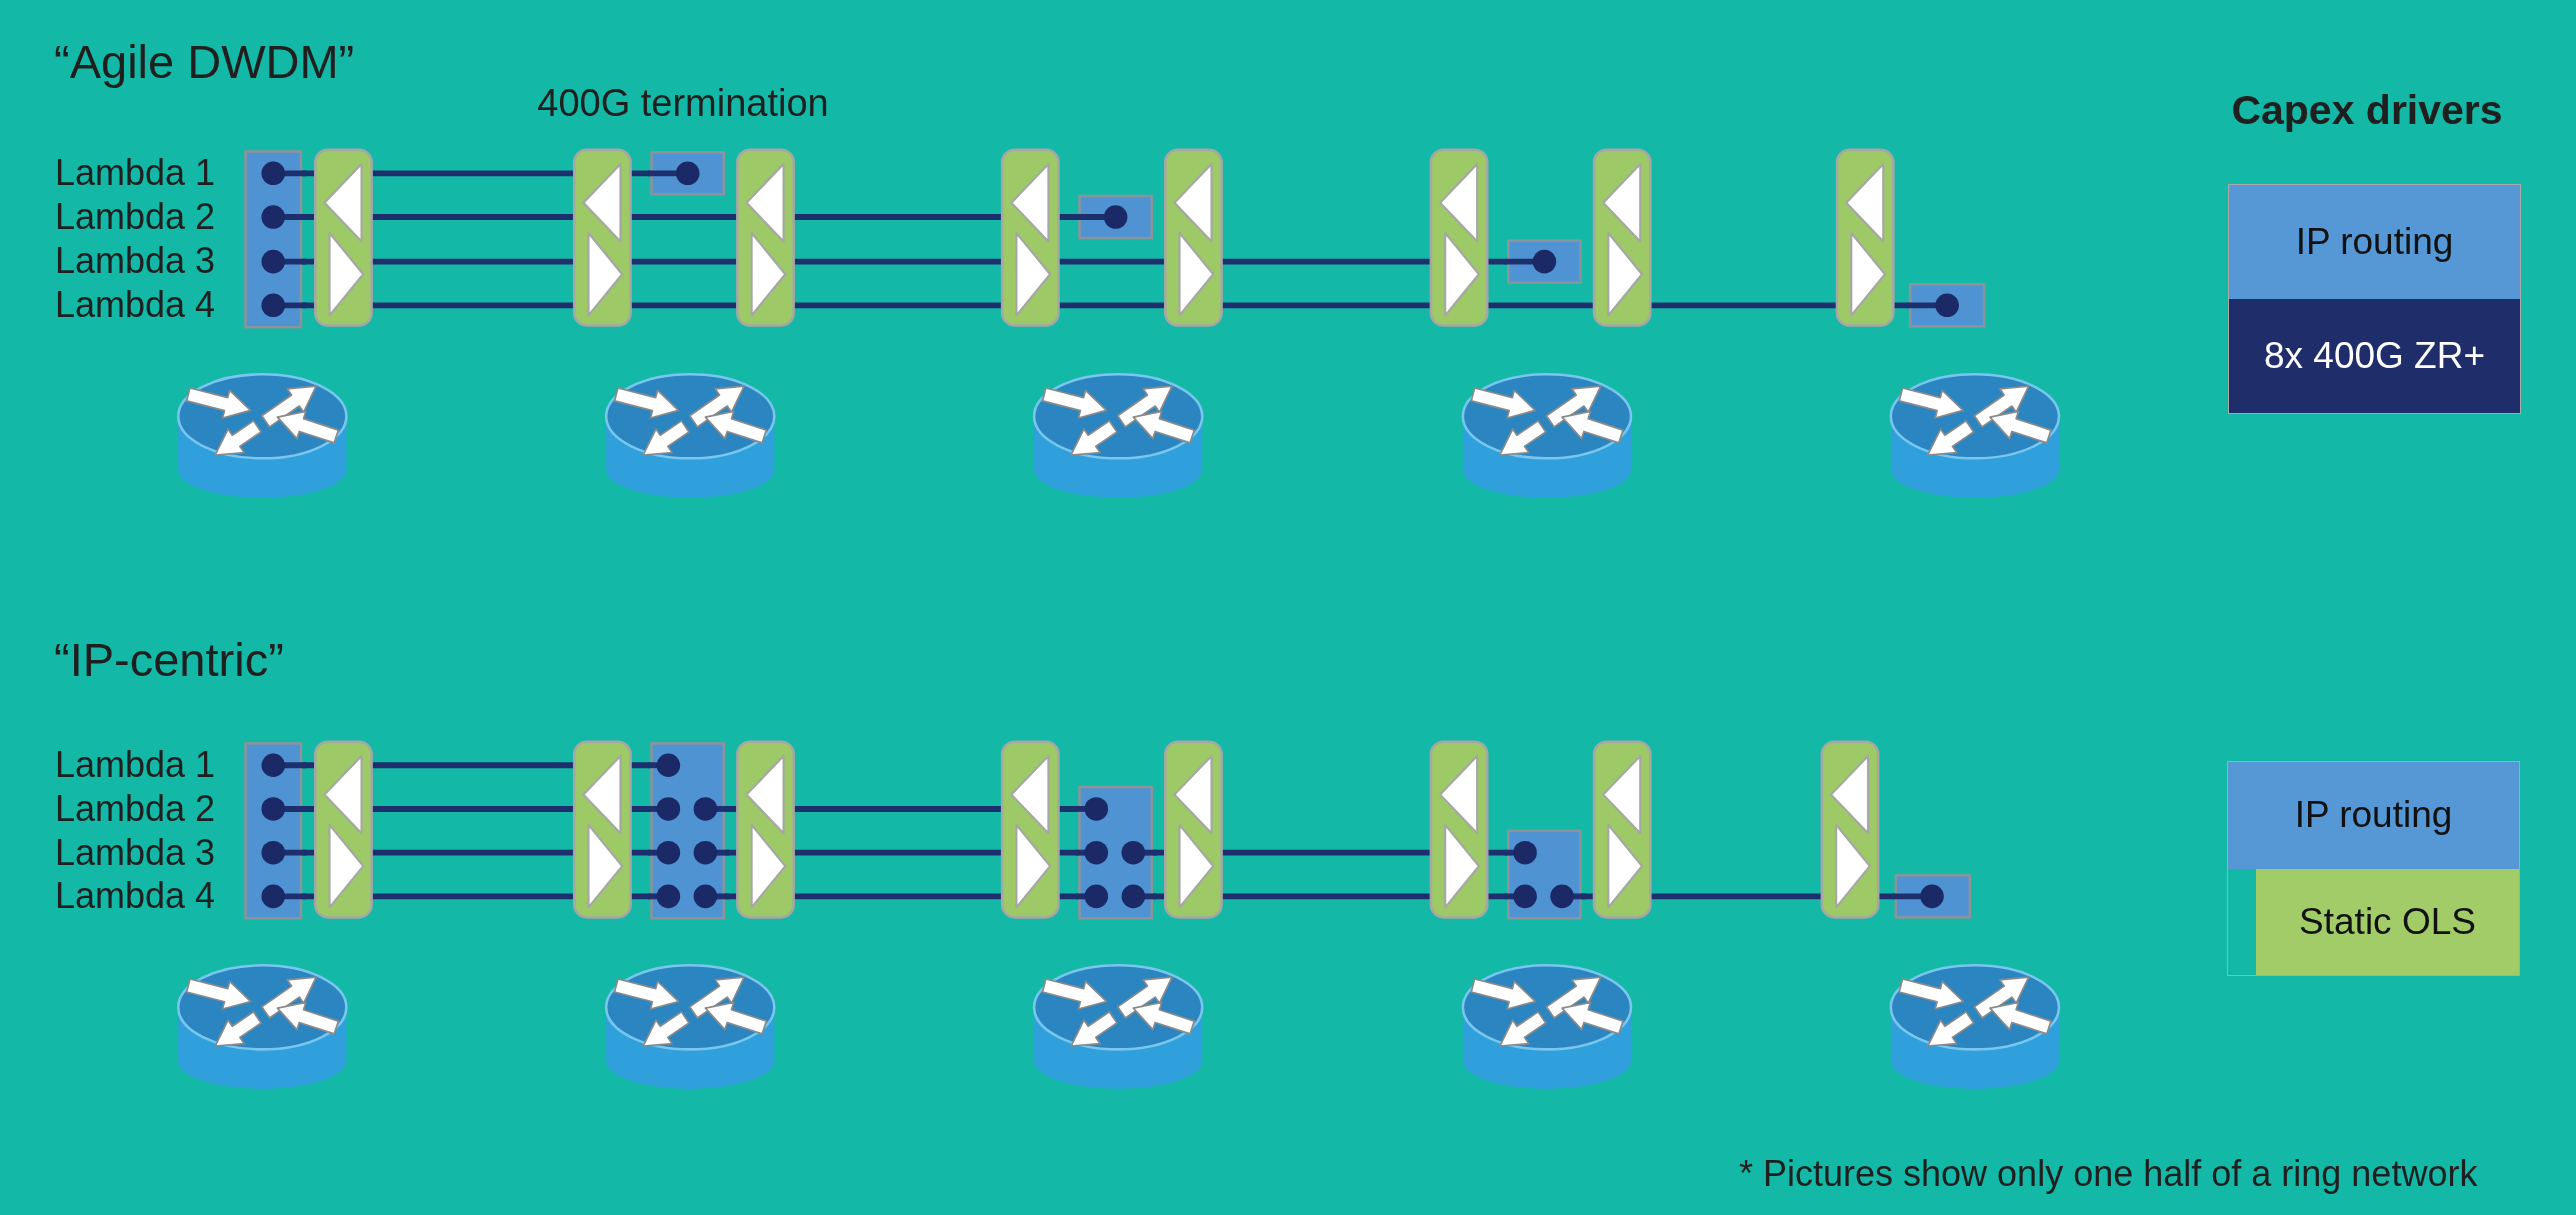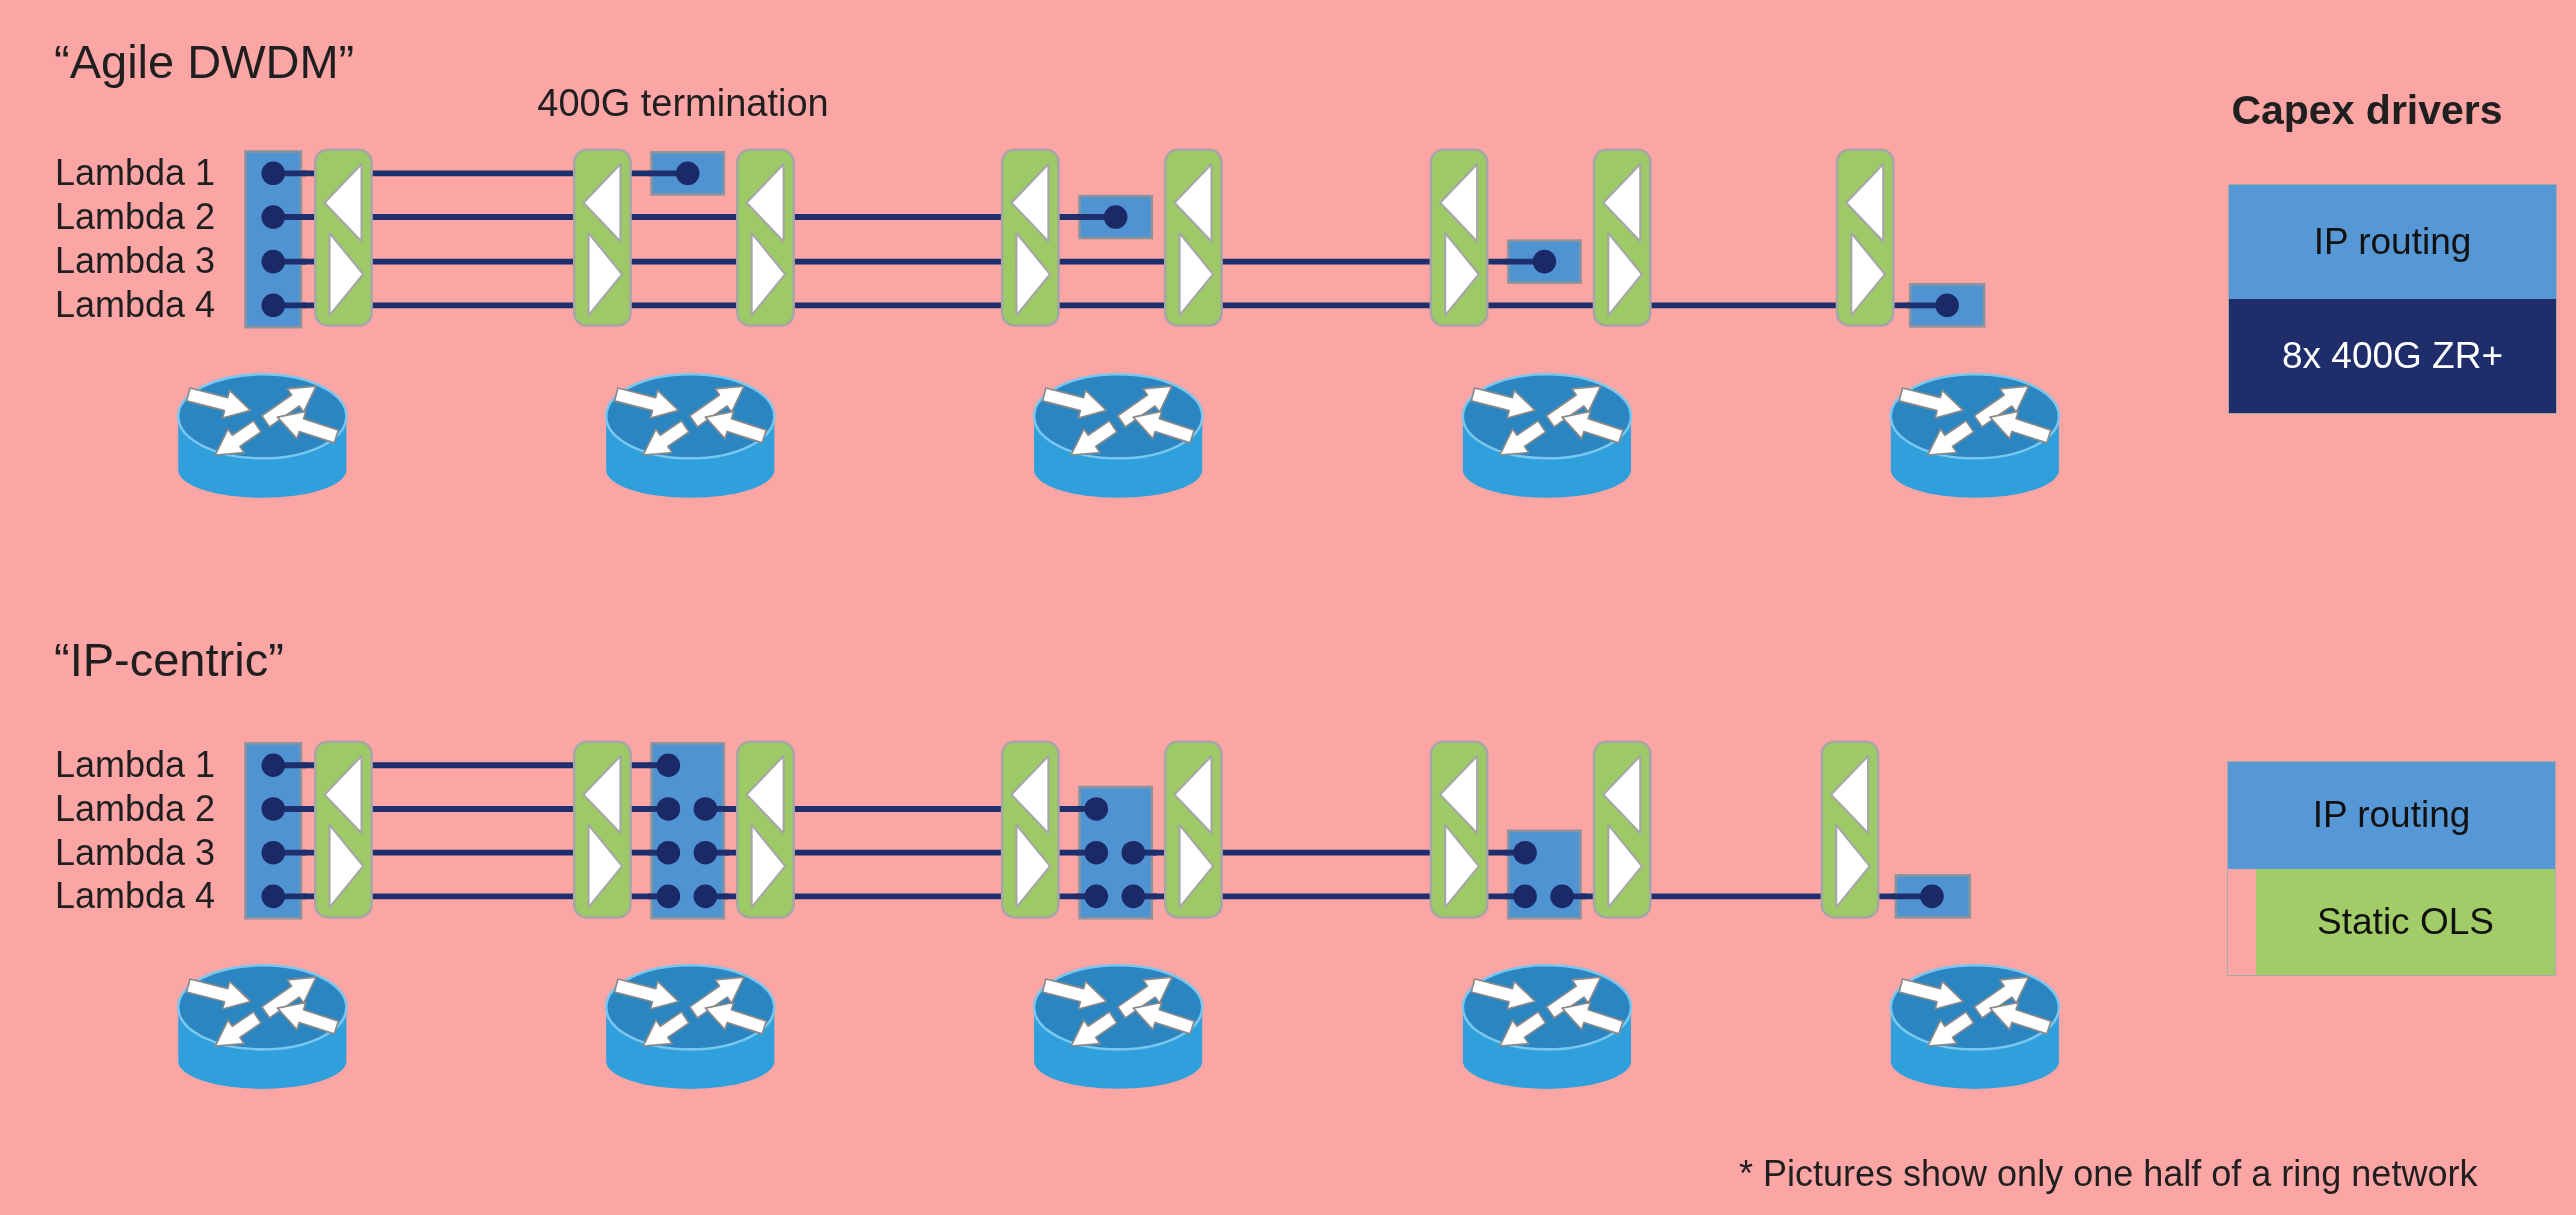--- a/index.html
+++ b/index.html
@@ -1,23 +1,23 @@
 <!DOCTYPE html>
 <html style="font-size:13.5px"><head>
 <meta charset="utf-8">
 <style>
   html,body{margin:0;padding:0;background:#ffffff;}
-  .stage{position:relative;width:2576px;height:1216px;background:#fca5a5;overflow:hidden;
+  .stage{position:relative;width:2576px;height:1216px;background:#14b8a6;overflow:hidden;
          font-family:"Liberation Sans",sans-serif;color:#232323;}
   svg.layer{position:absolute;left:0;top:0;}
   .dtitle{position:absolute;left:54px;font-size:47px;white-space:nowrap;color:#1f1f1f;}
   .lambda{position:absolute;left:55px;font-size:36px;transform:translateY(-50%);white-space:nowrap;color:#1f1f1f;}
   .annotation{position:absolute;font-size:38px;transform:translateX(-50%);white-space:nowrap;color:#1f1f1f;}
   .legend-title{position:absolute;font-size:41px;transform:translateX(-50%);white-space:nowrap;color:#1f1f1f;font-weight:bold;}
-  .legend{position:absolute;width:329px;display:flex;flex-direction:column;box-sizing:border-box;
+  .legend{position:absolute;width:293px;display:flex;flex-direction:column;box-sizing:border-box;
           border:1.7px solid #a9a9a9;}
   .legend .item{flex:1;display:flex;align-items:center;justify-content:center;
                 font-size:37px;white-space:nowrap;}
   .footnote{position:absolute;font-size:36px;white-space:nowrap;color:#1f1f1f;}
 </style>
 </head>
 <body>
 
 <div class="stage">
 

